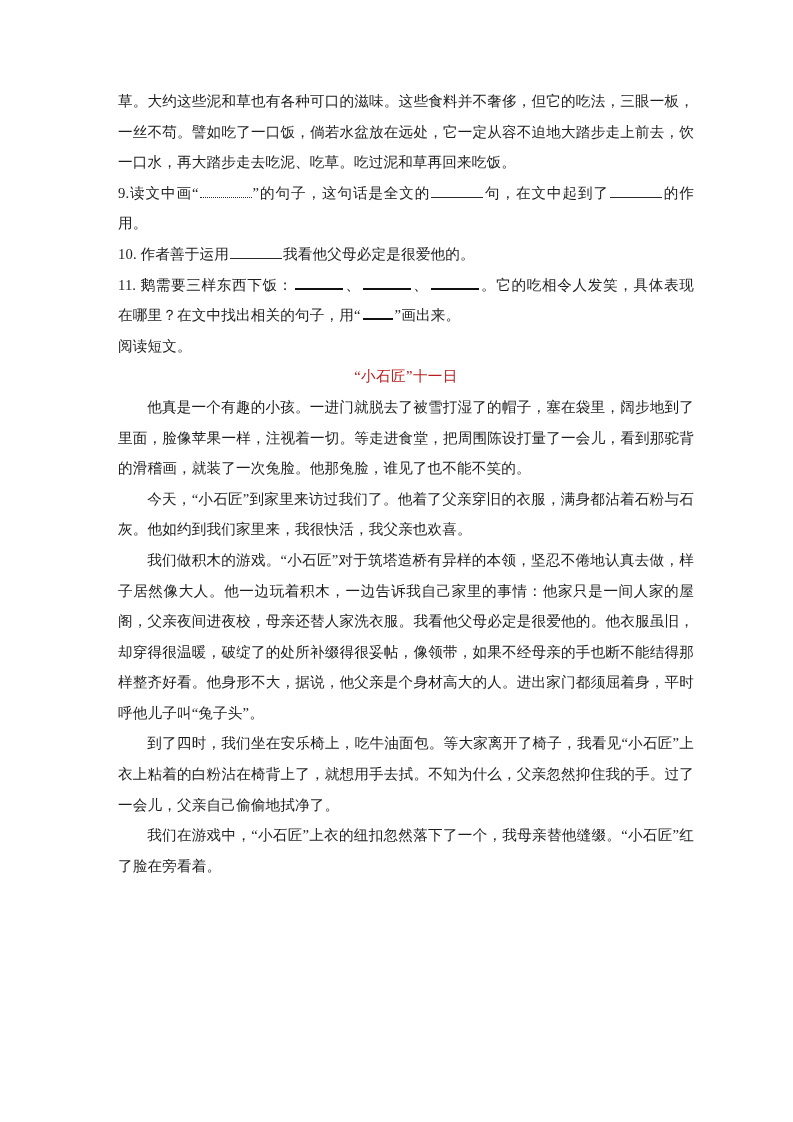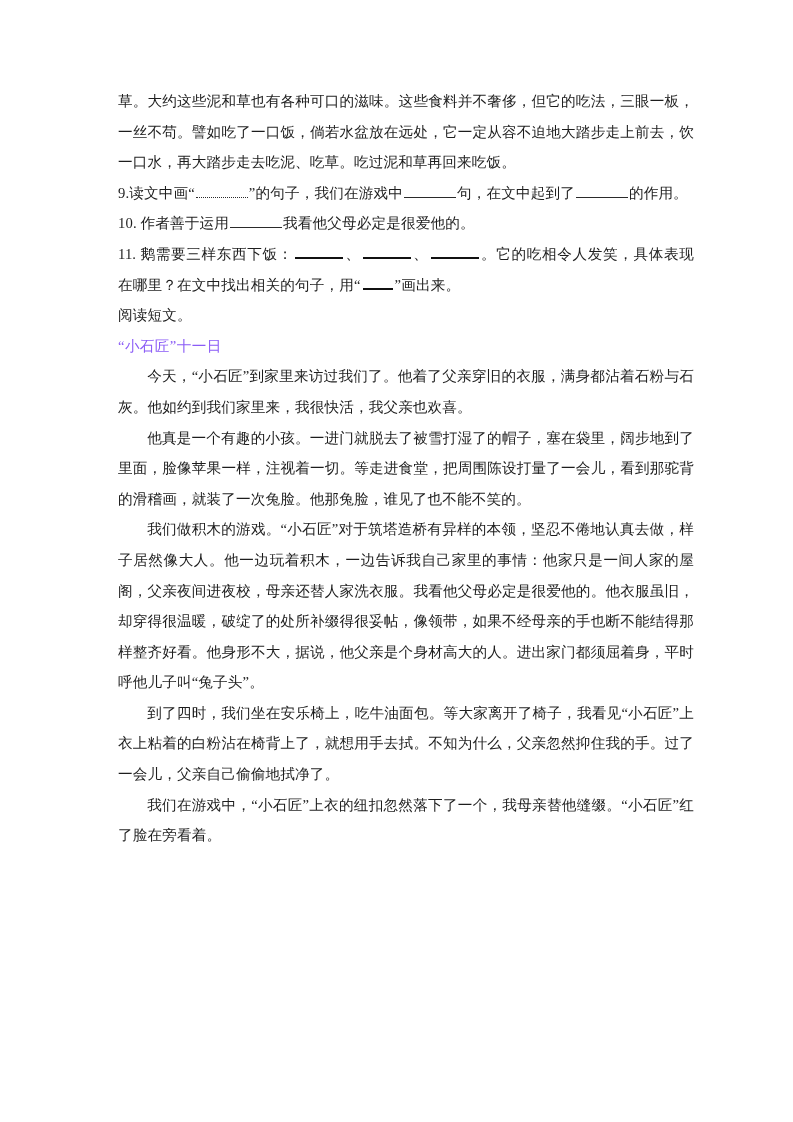--- a/index.html
+++ b/index.html
@@ -46,23 +46,23 @@
   }
   .para {
     text-indent: 2em;
   }
   .qitem {
     text-indent: 0;
   }
   .doc-title {
     font-size: 14.6px;
     line-height: 30.6px;
-    text-align: left;
+    text-align: center;
     margin: 0;
-    color: #8b5cf6;
+    color: #b91c1c;
     letter-spacing: 0.4px;
   }
 
   
   .blank-thin {
     display: inline-block;
     border-bottom: 1px solid #2a2a2a;
     vertical-align: baseline;
     height: 0.95em;
     margin: 0 1px;
@@ -90,30 +90,30 @@
 </style>
 </head>
 <body>
 
 <div class="page">
   <div class="content">
 
     <p class="line">草。大约这些泥和草也有各种可口的滋味。这些食料并不奢侈，但它的吃法，三眼一板，一丝不苟。譬如吃了一口饭，倘若水盆放在远处，它一定从容不迫地大踏步走上前去，饮一口水，再大踏步走去吃泥、吃草。吃过泥和草再回来吃饭。</p>
 
 
-    <p class="qitem"><span>9.读文中画“</span><span class="blank-wavy"></span><span>”的句子，我们在游戏中</span><span class="blank-thin w-md"></span><span>句，在文中起到了</span><span class="blank-thin w-md"></span><span>的作用。</span></p>
+    <p class="qitem"><span>9.读文中画“</span><span class="blank-wavy"></span><span>”的句子，这句话是全文的</span><span class="blank-thin w-md"></span><span>句，在文中起到了</span><span class="blank-thin w-md"></span><span>的作用。</span></p>
 
     <p class="qitem"><span>10. 作者善于运用</span><span class="blank-thin w-md"></span><span>我看他父母必定是很爱他的。</span></p>
 
     <p class="qitem"><span>11. 鹅需要三样东西下饭：</span><span class="blank-bold w-b"></span><span>、</span><span class="blank-bold w-b"></span><span>、</span><span class="blank-bold w-b"></span><span>。它的吃相令人发笑，具体表现在哪里？在文中找出相关的句子，用“</span><span class="blank-bold w-q"></span><span>”画出来。</span></p>
 
     <p class="plain">阅读短文。</p>
 
     <p class="doc-title">“小石匠”十一日</p>
 
+    <p class="para">他真是一个有趣的小孩。一进门就脱去了被雪打湿了的帽子，塞在袋里，阔步地到了里面，脸像苹果一样，注视着一切。等走进食堂，把周围陈设打量了一会儿，看到那驼背的滑稽画，就装了一次兔脸。他那兔脸，谁见了也不能不笑的。</p>
     <p class="para">今天，“小石匠”到家里来访过我们了。他着了父亲穿旧的衣服，满身都沾着石粉与石灰。他如约到我们家里来，我很快活，我父亲也欢喜。</p>
-    <p class="para">他真是一个有趣的小孩。一进门就脱去了被雪打湿了的帽子，塞在袋里，阔步地到了里面，脸像苹果一样，注视着一切。等走进食堂，把周围陈设打量了一会儿，看到那驼背的滑稽画，就装了一次兔脸。他那兔脸，谁见了也不能不笑的。</p>
     <p class="para">我们做积木的游戏。“小石匠”对于筑塔造桥有异样的本领，坚忍不倦地认真去做，样子居然像大人。他一边玩着积木，一边告诉我自己家里的事情：他家只是一间人家的屋阁，父亲夜间进夜校，母亲还替人家洗衣服。我看他父母必定是很爱他的。他衣服虽旧，却穿得很温暖，破绽了的处所补缀得很妥帖，像领带，如果不经母亲的手也断不能结得那样整齐好看。他身形不大，据说，他父亲是个身材高大的人。进出家门都须屈着身，平时呼他儿子叫“兔子头”。</p>
     <p class="para">到了四时，我们坐在安乐椅上，吃牛油面包。等大家离开了椅子，我看见“小石匠”上衣上粘着的白粉沾在椅背上了，就想用手去拭。不知为什么，父亲忽然抑住我的手。过了一会儿，父亲自己偷偷地拭净了。</p>
     <p class="para">我们在游戏中，“小石匠”上衣的纽扣忽然落下了一个，我母亲替他缝缀。“小石匠”红了脸在旁看着。</p>
 
   </div>
 </div>
 
 </body></html>

